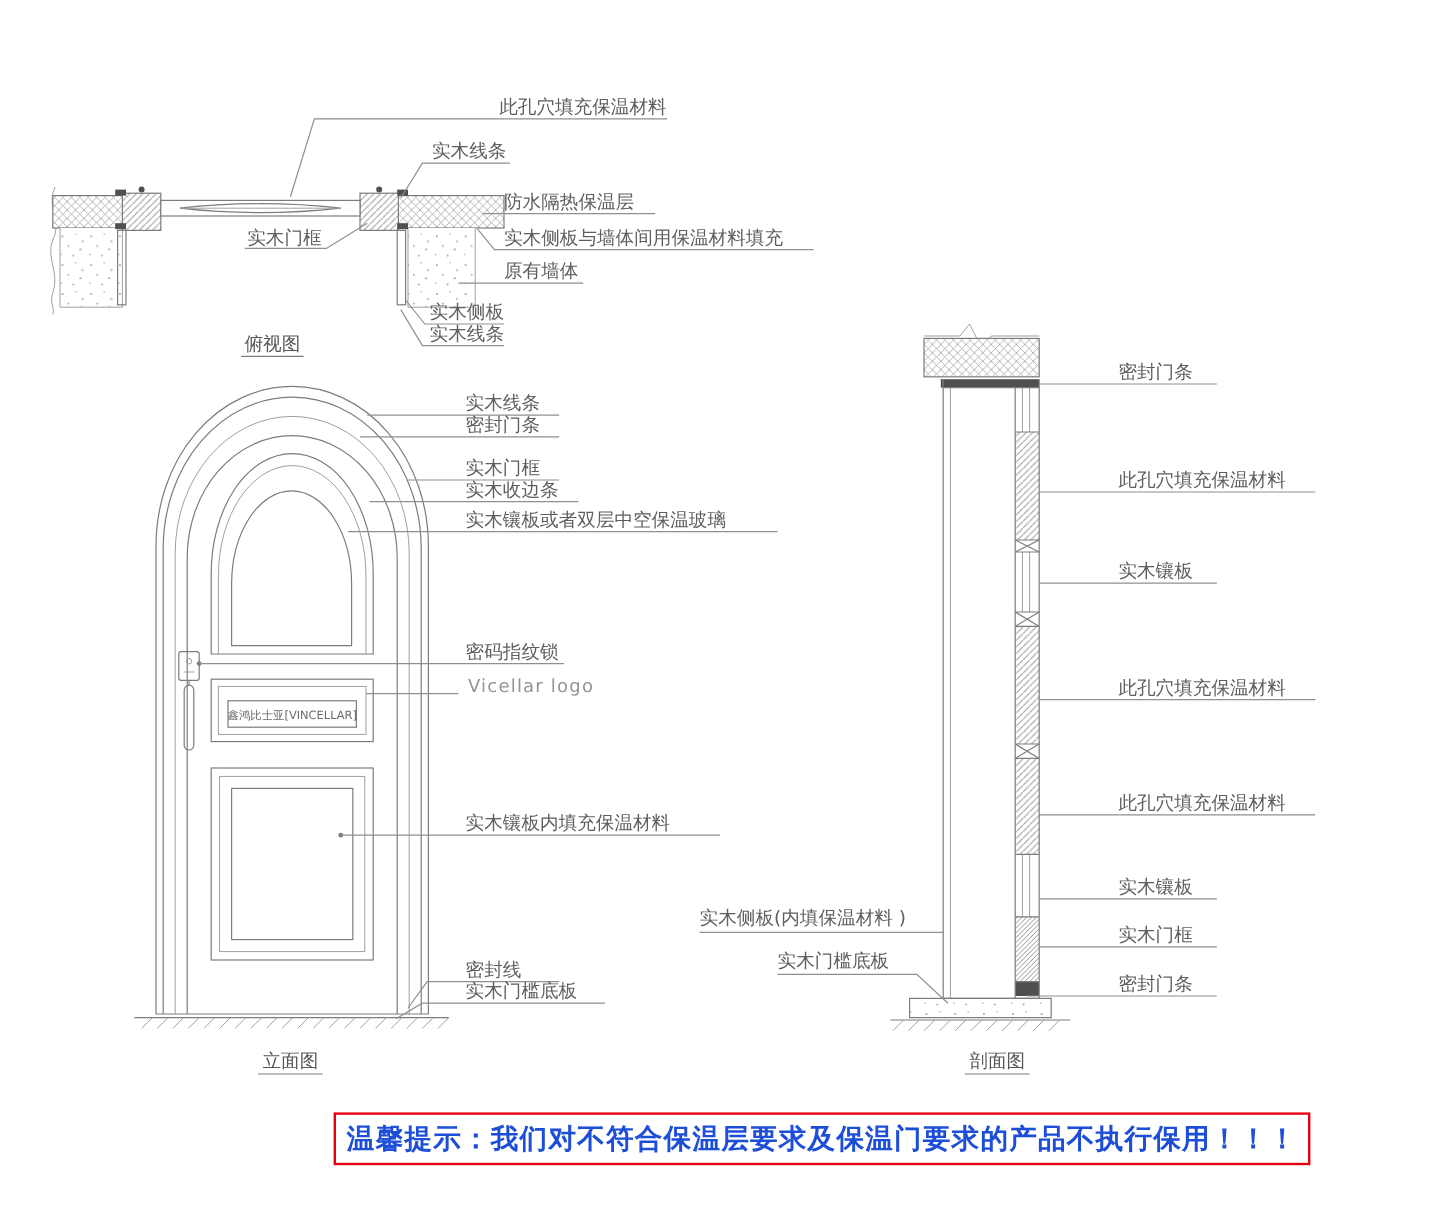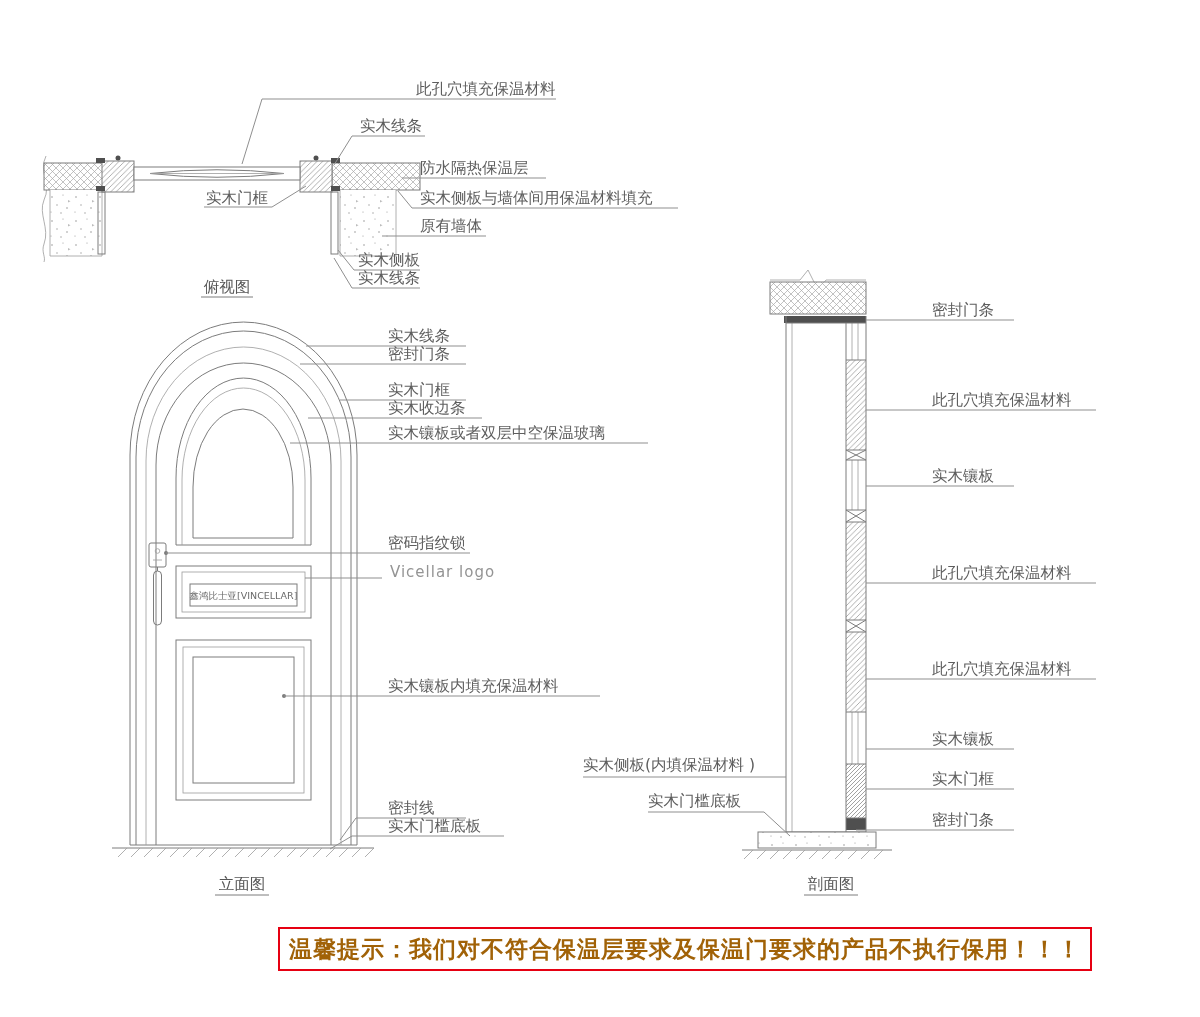--- a/index.html
+++ b/index.html
@@ -264,15 +264,15 @@
       <polyline class="leader" points="648,812 764,812 790,836"></polyline>
       <text x="648" y="806">实木门槛底板</text>
     </g>
     <g>
       <text class="caption" x="831" y="889" text-anchor="middle">剖面图</text>
       <line class="line-main" x1="804" y1="895" x2="858" y2="895"></line>
     </g>
   </g>
 </svg>
 
-<div id="warning" style="border-color: rgb(230, 0, 18); color: #a16207;">
+<div id="warning" style="border-color: rgb(230, 0, 18); color: #1d4ed8;">
   <span>温馨提示：我们对不符合保温层要求及保温门要求的产品不执行保用！！！</span>
 </div>
 
 </body></html>

